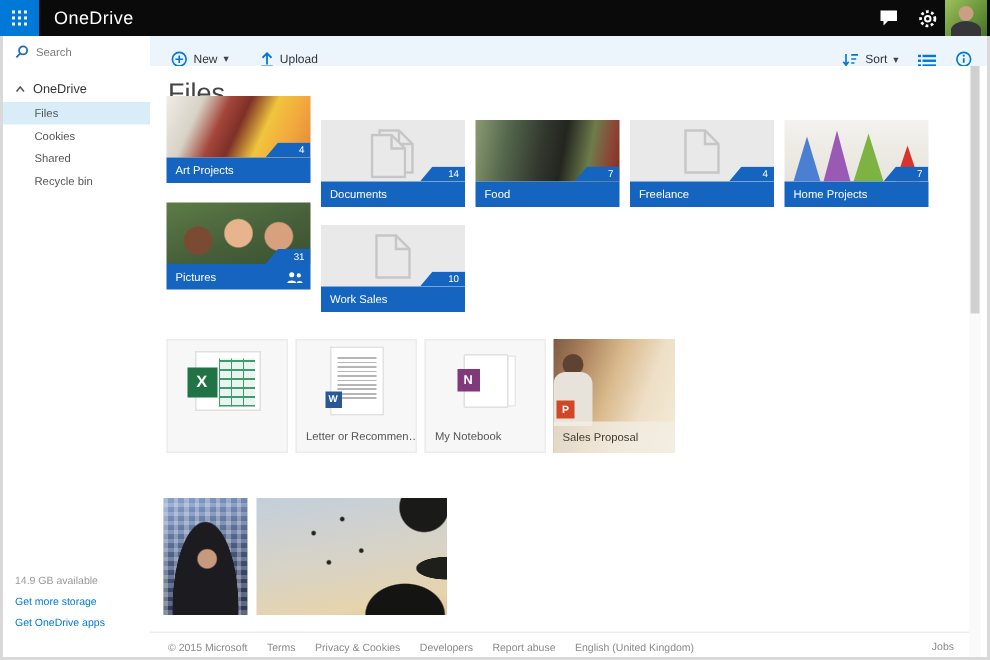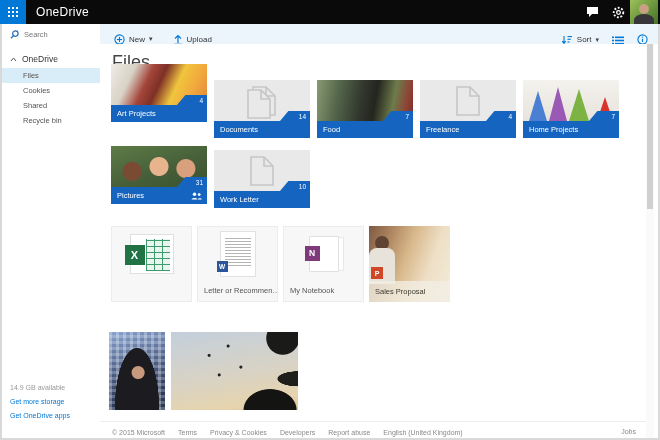--- a/index.html
+++ b/index.html
@@ -286,21 +286,21 @@
             <path d="M1 1 h13 l9 9 v19 h-22 z" fill="#e9e9e9" stroke="#c6c6c6" stroke-width="1.6"></path>
             <path d="M14 1 v9 h9" fill="none" stroke="#c6c6c6" stroke-width="1.6"></path>
           </svg>
       </div>
       <div class="tab">
           <span>4</span>
         </div>
       <div class="tbar"><span>Freelance</span></div>
     </div>
 
-    <div class="tile" style="left:11px;top:102px">
+    <div class="tile" style="left:11px;top:91px">
       <div class="timg img-pics"></div>
       <div class="tab">
           <span>31</span>
         </div>
       <div class="tbar">
         <span>Pictures</span>
         <svg class="share-ico" width="11" height="8" viewBox="0 0 11 8">
           <circle cx="3.5" cy="2.2" r="1.7" fill="#fff"></circle>
             <path d="M0.5 7.6 c0-2.2 6-2.2 6 0 z" fill="#fff"></path>
           <circle cx="8.2" cy="2.6" r="1.4" fill="#fff"></circle>
@@ -311,21 +311,21 @@
     <div class="tile" style="left:114px;top:106px">
       <div class="timg ph">
         <svg width="24" height="30" viewBox="0 0 24 30">
             <path d="M1 1 h13 l9 9 v19 h-22 z" fill="#e9e9e9" stroke="#c6c6c6" stroke-width="1.6"></path>
             <path d="M14 1 v9 h9" fill="none" stroke="#c6c6c6" stroke-width="1.6"></path>
           </svg>
       </div>
       <div class="tab">
           <span>10</span>
         </div>
-      <div class="tbar"><span>Work Letter</span></div>
+      <div class="tbar"><span>Work Sales</span></div>
     </div>
 
     <div class="ftile" style="left:11px;top:182px">
       <div class="fbody">
         <div class="xl-page">
           <div class="xl-grid"></div>
           <div class="appsq xl-x">X</div>
         </div>
       </div>
     </div>

